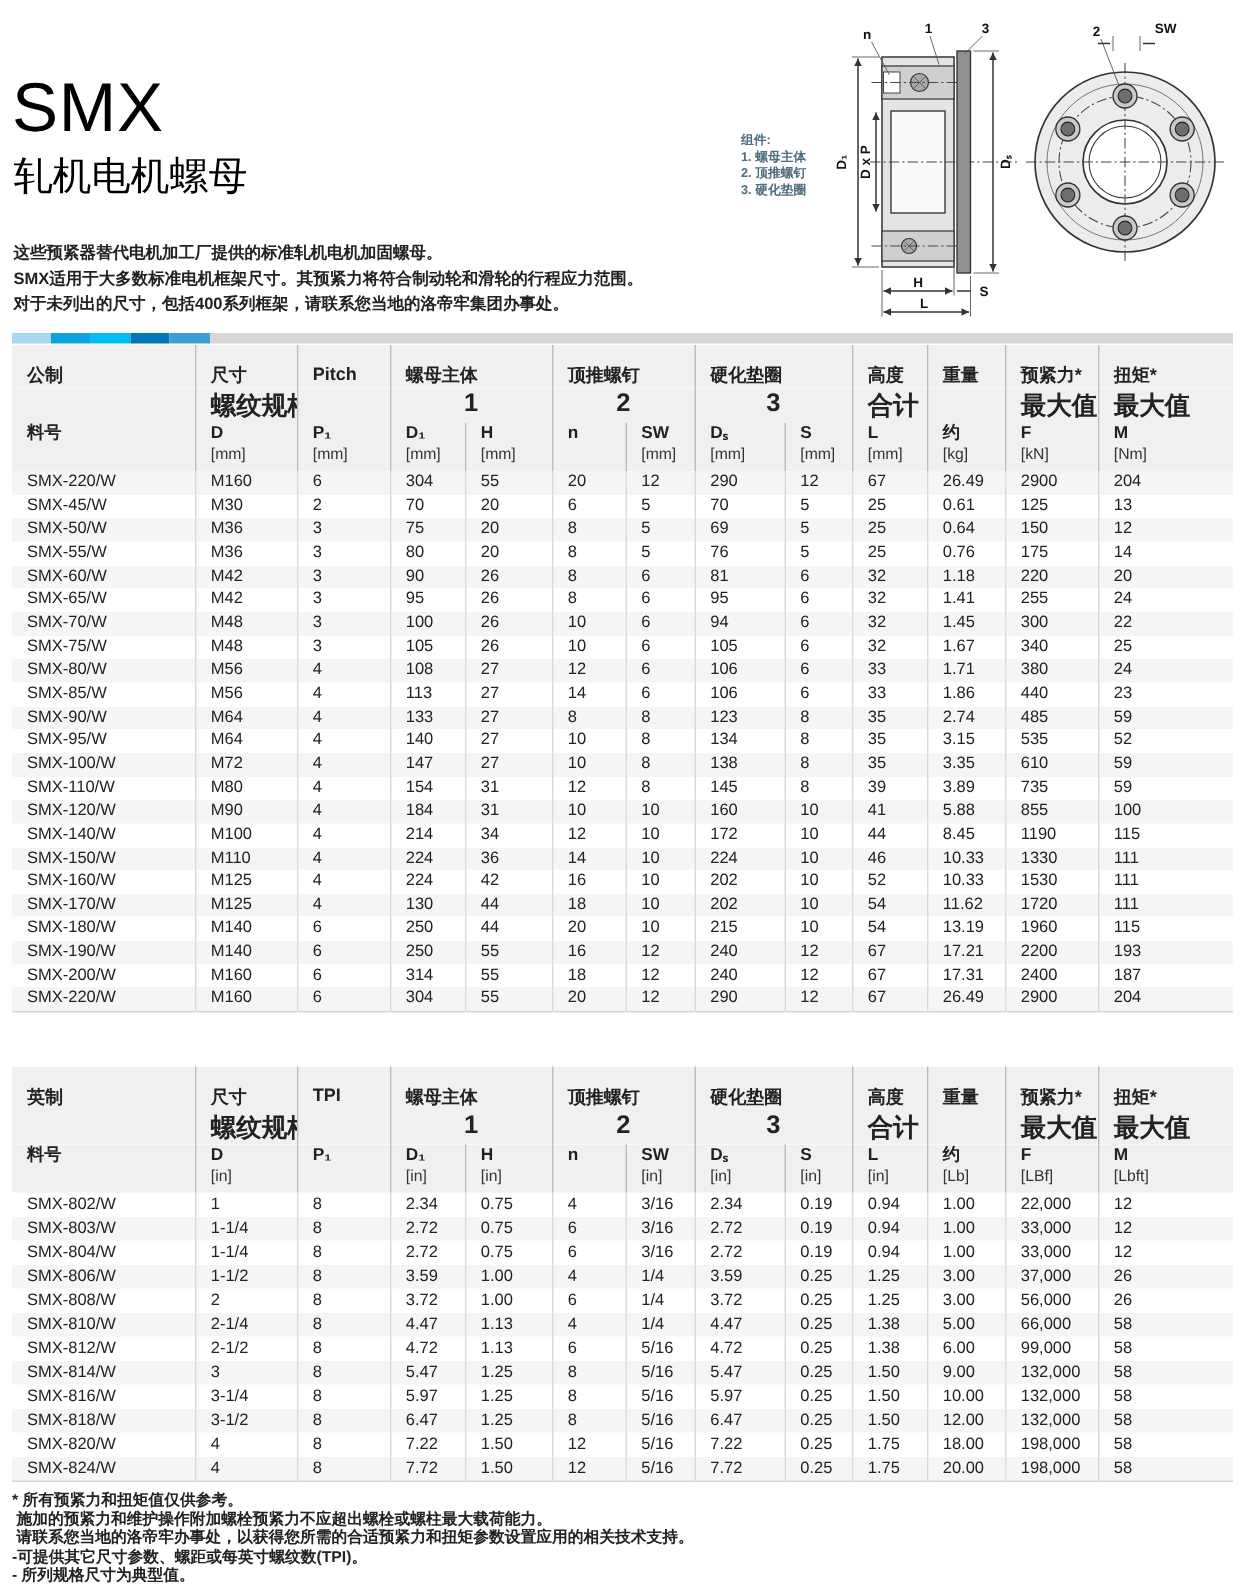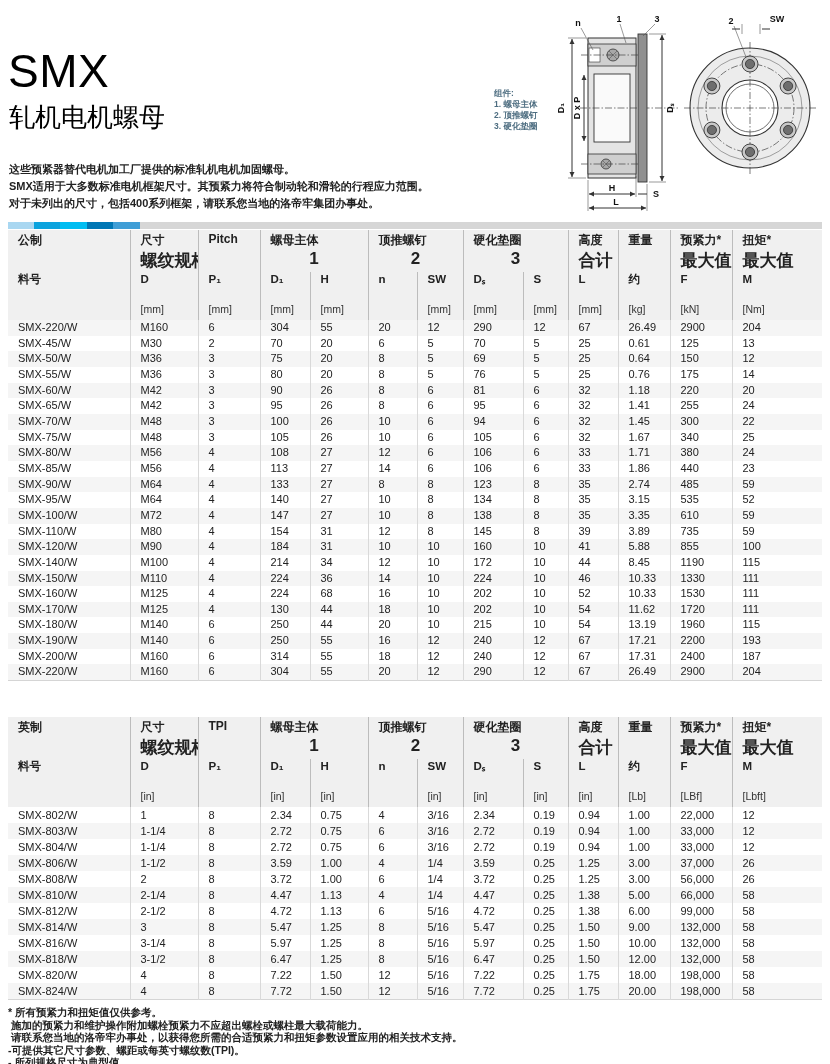--- a/index.html
+++ b/index.html
@@ -17,26 +17,26 @@
   .cdash{stroke:#444;stroke-width:.7;fill:none;stroke-dasharray:7 2 1.5 2;}
   .dlabel{font-size:9px;font-weight:bold;fill:#111;}
   
   .content{padding:0 8px;}
   .brand-bar{height:7px;display:flex;margin-bottom:1px;}
   .brand-bar span{display:block;height:100%;}
   .seg1{width:26px;}.seg2{width:26px;}.seg3{width:27px;}.seg4{width:26px;}.seg5{width:27px;}.seg6{flex:1;}
   .spec-table{width:814px;border-collapse:collapse;table-layout:fixed;font-size:11px;color:#222;border-bottom:1px solid #d5d5d5;}
   .spec-table thead{background:#f0f0f0;}
   .spec-table th{text-align:left;font-weight:bold;padding:0 0 0 10px;vertical-align:top;overflow:hidden;white-space:nowrap;}
-  .row-group th{padding-top:2px;height:16px;font-size:12px;}
+  .row-group th{padding-top:12px;height:16px;font-size:12px;}
   .row-sub th{height:20px;font-size:17px;}
   .row-sub th.center{text-align:center;padding-left:0;}
   .row-sym th{padding-bottom:4px;}
   .sym{display:block;font-size:11.5px;line-height:15px;}
-  .unit{display:block;font-weight:400;font-size:10.5px;line-height:13px;min-height:13px;color:#333;margin-top:16px;}
+  .unit{display:block;font-weight:400;font-size:10.5px;line-height:13px;min-height:13px;color:#333;}
   th.bl{border-left:1px solid #bcbcbc;}
   .spec-table tbody td{padding:0 0 0 10px;white-space:nowrap;overflow:hidden;}
   .metric tbody td{height:15.66px;line-height:15.66px;}
   .imperial tbody td{height:16px;line-height:16px;}
   .spec-table tbody td + td{border-left:1px solid #d9d9d9;}
   .metric tbody tr:nth-child(odd){background:#f5f5f5;}
   .imperial tbody tr:nth-child(even){background:#f5f5f5;}
   .imperial-wrap{margin-top:36px;}
   
   .footnotes{margin:6px 0 0 8px;font-size:10.5px;line-height:12.6px;font-weight:600;color:#222;}
@@ -532,21 +532,21 @@
             <td>46</td>
             <td>10.33</td>
             <td>1330</td>
             <td>111</td>
           </tr>
           <tr>
             <td>SMX-160/W</td>
             <td>M125</td>
             <td>4</td>
             <td>224</td>
-            <td>68</td>
+            <td>42</td>
             <td>16</td>
             <td>10</td>
             <td>202</td>
             <td>10</td>
             <td>52</td>
             <td>10.33</td>
             <td>1530</td>
             <td>111</td>
           </tr>
           <tr>

